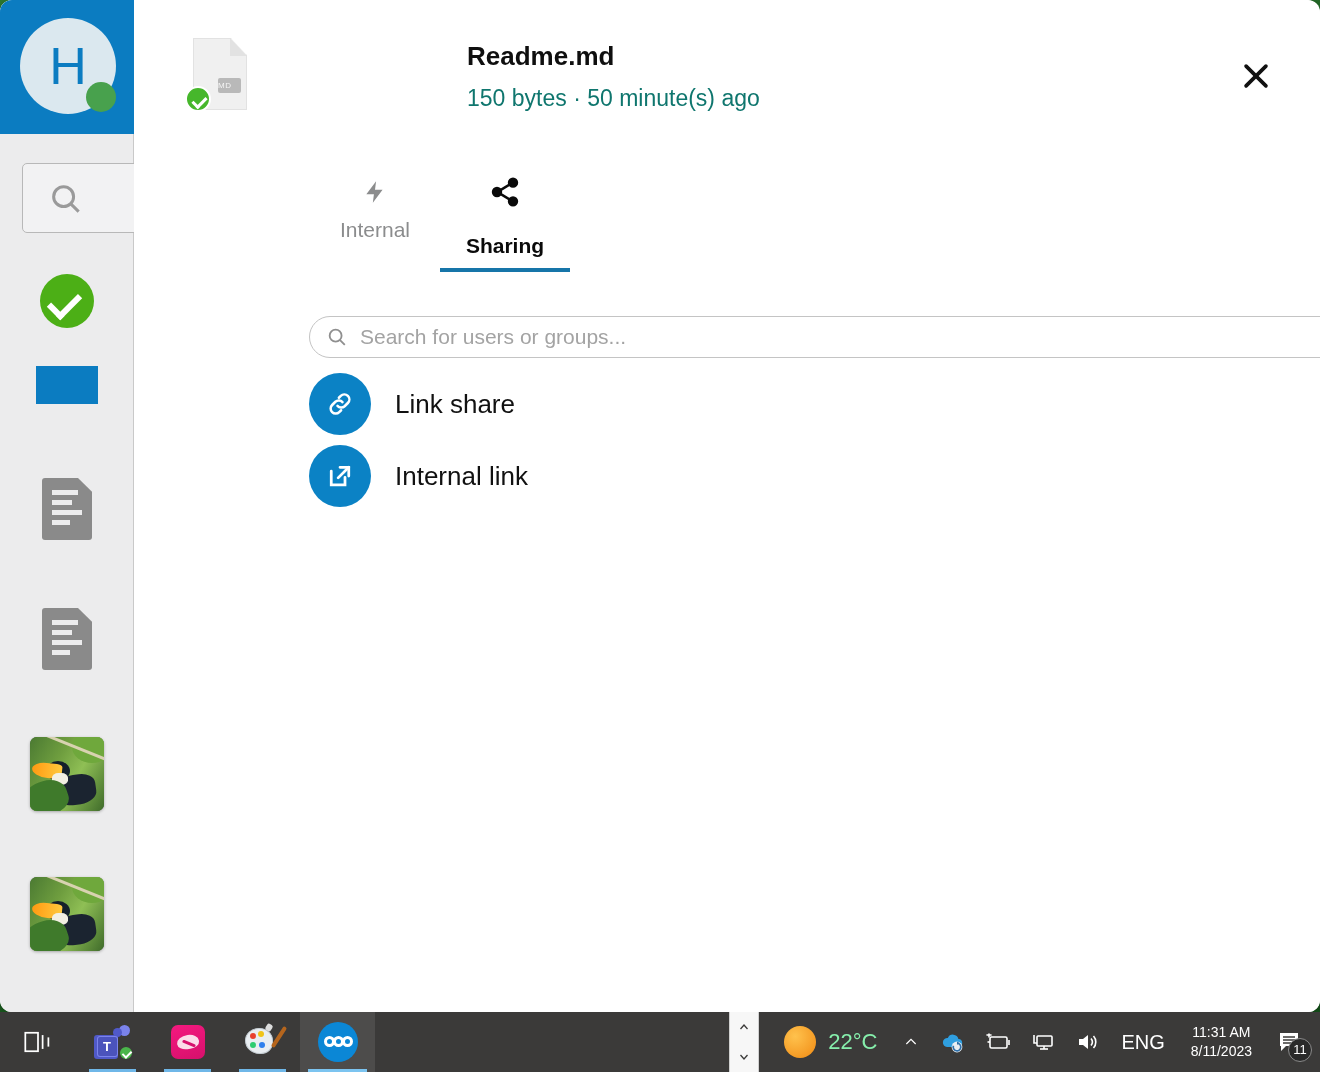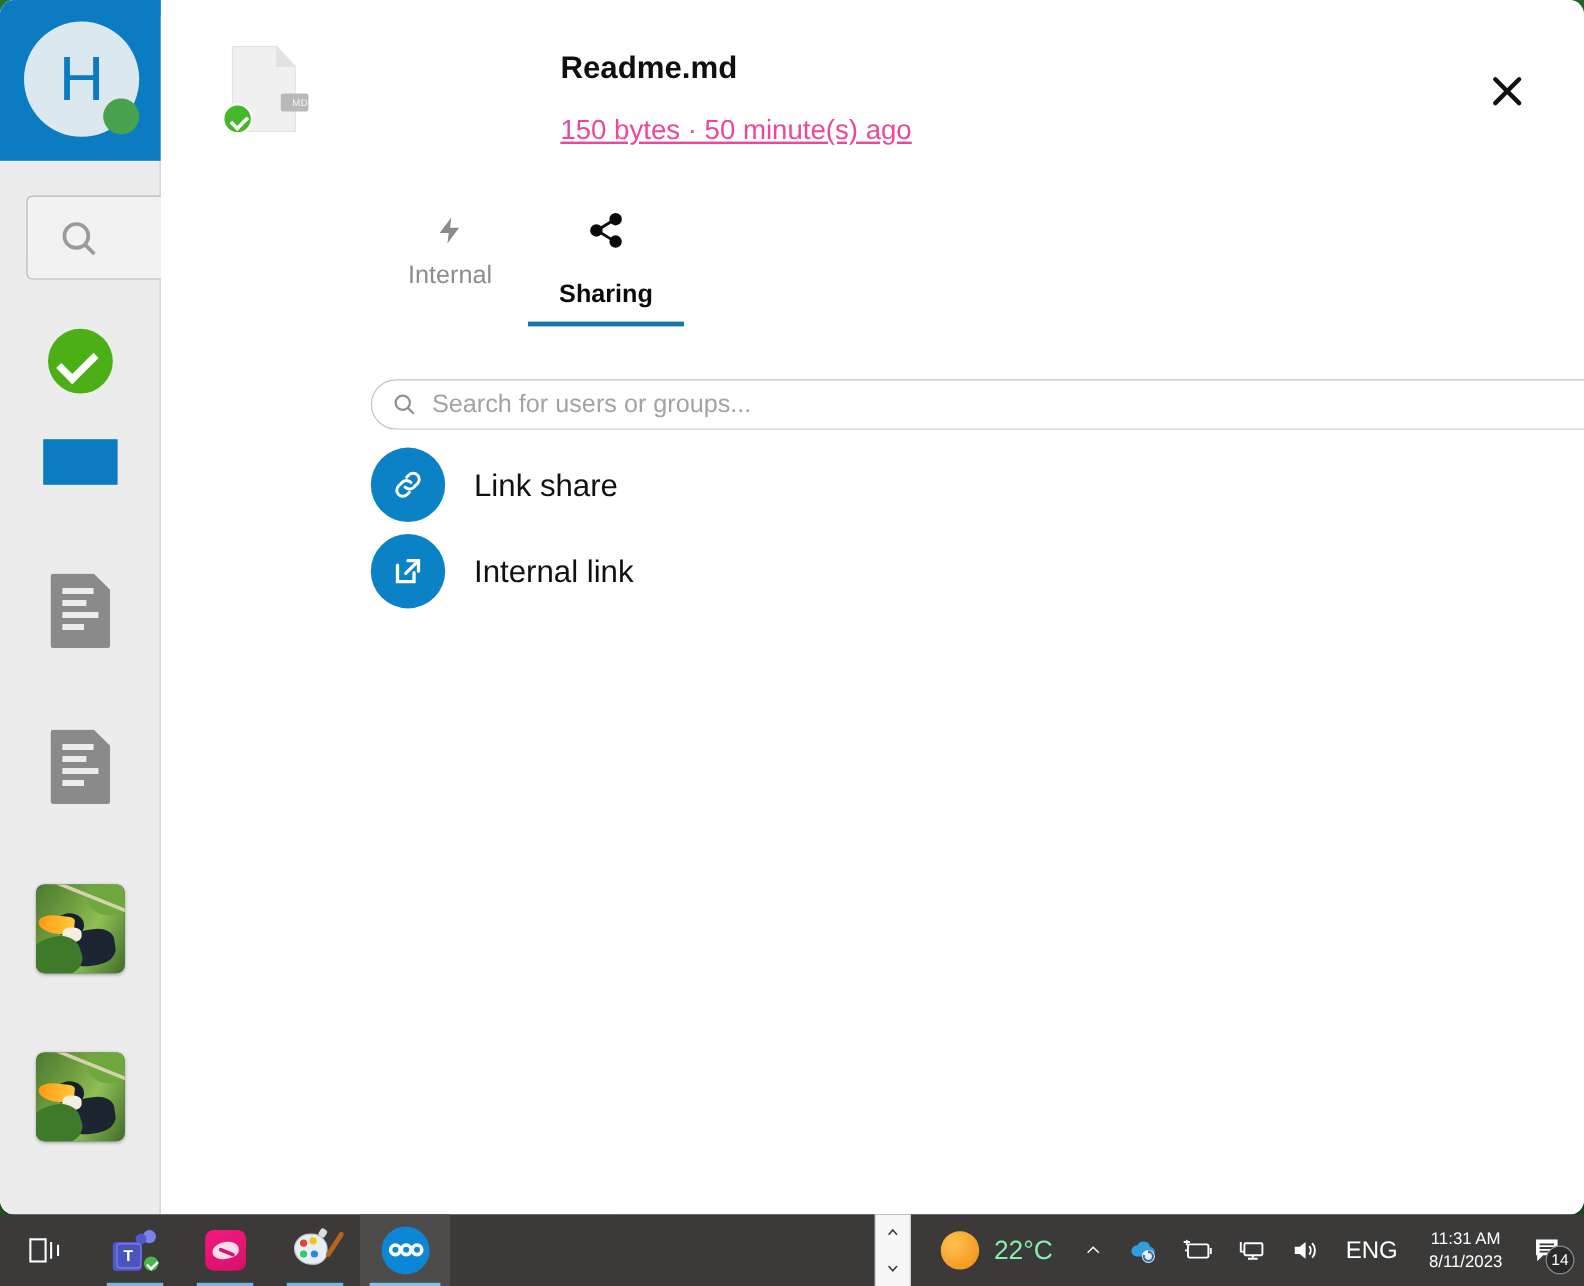--- a/index.html
+++ b/index.html
@@ -147,43 +147,42 @@
   .file-icon .fold {
     position: absolute; right: 0; top: 0;
     width: 17px; height: 18px;
     background: #e2e2e2;
     clip-path: polygon(0 0, 100% 100%, 0 100%);
   }
   .file-icon .md {
     position: absolute; left: 25px; top: 40px;
     width: 23px; height: 15px;
     background: #b9b9b9; border-radius: 2px;
-    color: #f5f5f5; font-size: 8px; line-height: 15px; text-align: right;
+    color: #f5f5f5; font-size: 8px; line-height: 15px; text-align: left;
     letter-spacing: .5px;
-    margin-left: 16px;
   }
   .file-icon .ok {
     position: absolute; left: -8px; top: 48px;
     width: 26px; height: 26px; border-radius: 50%;
     background: #46b72b; border: 2px solid #fff;
   }
   .file-icon .ok:after {
     content: "";
     position: absolute; left: 8px; top: 6px;
     width: 6px; height: 11px;
     border: solid #fff; border-width: 0 3px 3px 0;
     transform: rotate(45deg);
   }
   .file-name {
     position: absolute; left: 333px; top: 41px;
     font-size: 26px; font-weight: bold; color: #0f0f0f;
   }
   .file-meta {
-    position: absolute; left: 333px; top: 95px;
-    font-size: 23px; color: #ec4899; text-decoration: underline;
+    position: absolute; left: 333px; top: 85px;
+    font-size: 23px; color: #0f766e;
   }
   .close-btn {
     position: absolute; right: 40px; top: 52px;
     width: 48px; height: 48px;
     display: flex; align-items: center; justify-content: center;
     cursor: pointer;
   }
 
   
   .tabs { position: absolute; left: 176px; top: 162px; display: flex; }
@@ -605,18 +604,18 @@
 
       <div class="notif">
         <svg width="26" height="24" viewBox="0 0 24 24" fill="#fff">
           <path d="M3 3h18v13H9l-5 5v-5H3z"></path>
           <g stroke="#3b3a39" stroke-width="1.5">
               <line x1="6" y1="7" x2="18" y2="7"></line>
           <line x1="6" y1="10" x2="18" y2="10"></line>
               <line x1="6" y1="13" x2="14" y2="13"></line>
             </g>
         </svg>
-        <div class="badge">14</div>
+        <div class="badge">11</div>
       </div>
     </div>
   </div>
 
 </div>
 
 </body></html>

